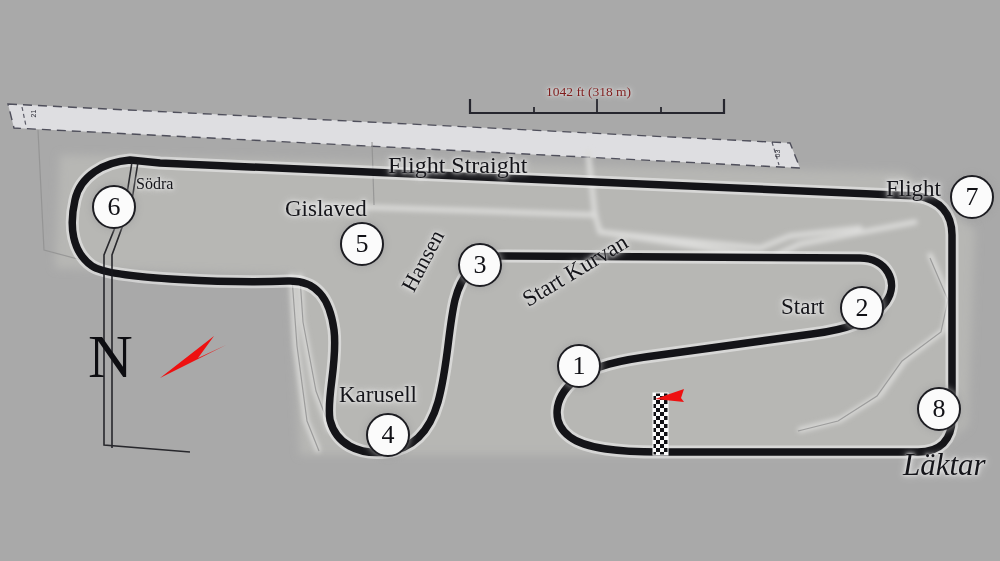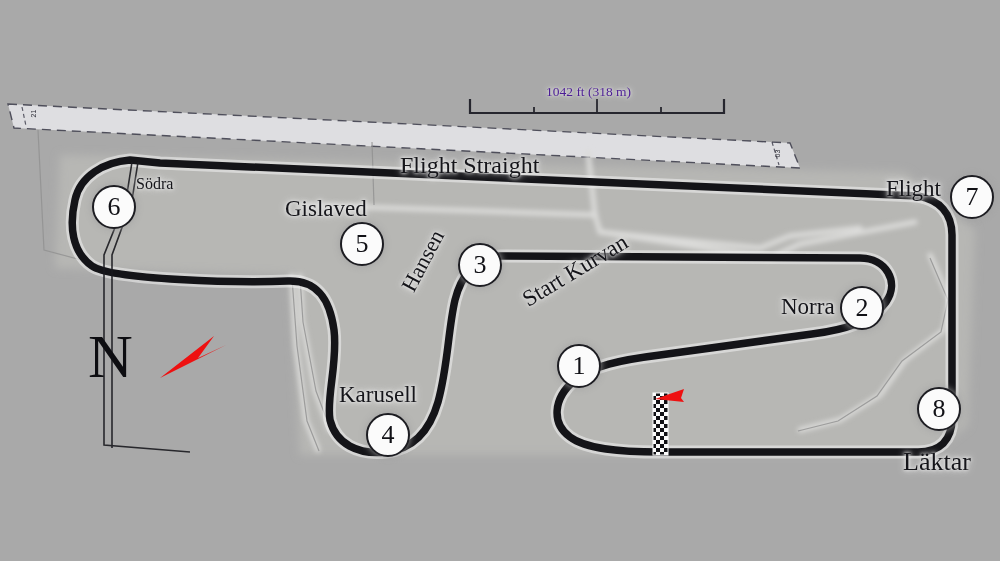--- a/index.html
+++ b/index.html
@@ -10,21 +10,21 @@
   #map svg{position:absolute;left:0;top:0;}
   .lbl{position:absolute;color:#15151a;font-family:"Liberation Serif",serif;
        white-space:nowrap;text-shadow:0 0 5px #e9e9e9,0 0 3px #e9e9e9,0 0 9px #e4e4e4;}
   .badge{position:absolute;width:40px;height:40px;border-radius:50%;
          background:#fbfbfb;border:2.5px solid #1d1d22;
          box-shadow:0 0 7px rgba(160,160,160,.95);
          display:flex;align-items:center;justify-content:center;
          font-family:"Liberation Serif",serif;font-size:26px;color:#111116;}
   .n-letter{position:absolute;font-family:"Liberation Serif",serif;
             font-size:62px;color:#0d0d11;line-height:1;}
-  .scale-txt{position:absolute;font-size:13.5px;color:#4c1d95;
+  .scale-txt{position:absolute;font-size:13.5px;color:#7f1d1d;
              font-family:"Liberation Serif",serif;
              text-shadow:0 0 6px #ececec,0 0 3px #ececec;}
   .runway-id{position:absolute;font-size:7px;color:#2a2a33;
              font-family:"Liberation Sans",sans-serif;}
 </style>
 </head>
 <body>
 
 <div id="map">
 
@@ -147,39 +147,39 @@
     </g>
   </svg>
 
   <div class="scale-txt" style="left:546px;top:84px;">1042 ft (318 m)</div>
 
   <div class="runway-id" style="left:30px;top:110px;transform:rotate(-90deg);">21</div>
   <div class="runway-id" style="left:774px;top:150px;transform:rotate(-90deg);">03</div>
 
   <div class="n-letter" style="left:88px;top:325px;">N</div>
 
-  <div class="lbl" style="left:388px;top:152px;font-size:24px;margin-left:12px;">Flight Straight</div>
+  <div class="lbl" style="left:388px;top:152px;font-size:24px;">Flight Straight</div>
 
   <div class="lbl" style="left:518px;top:290px;font-size:23px;
        transform:rotate(-31deg);transform-origin:left top;">Start Kurvan</div>
 
-  <div class="lbl" style="left:781px;top:294px;font-size:23px;">Norra</div>
+  <div class="lbl" style="left:781px;top:294px;font-size:23px;">Start</div>
 
   <div class="lbl" style="left:419px;top:270px;font-size:22px;
        transform:rotate(-62deg);transform-origin:left bottom;">Hansen</div>
 
   <div class="lbl" style="left:339px;top:382px;font-size:23px;">Karusell</div>
 
   <div class="lbl" style="left:285px;top:196px;font-size:23px;">Gislaved</div>
 
   <div class="lbl" style="left:136px;top:175px;font-size:16px;">Södra</div>
 
   <div class="lbl" style="left:886px;top:176px;font-size:23px;">Flight</div>
 
-  <div class="lbl" style="left:903px;top:447px;font-size:26px;">Läktar</div>
+  <div class="lbl" style="left:903px;top:447px;font-size:31px;font-style:italic;">Läktar</div>
 
   <div class="badge" style="left:557px;top:344px;">1</div>
   <div class="badge" style="left:840px;top:286px;">2</div>
   <div class="badge" style="left:458px;top:243px;">3</div>
   <div class="badge" style="left:366px;top:413px;">4</div>
   <div class="badge" style="left:340px;top:222px;">5</div>
   <div class="badge" style="left:92px;top:185px;">6</div>
   <div class="badge" style="left:950px;top:175px;">7</div>
   <div class="badge" style="left:917px;top:387px;">8</div>
 

